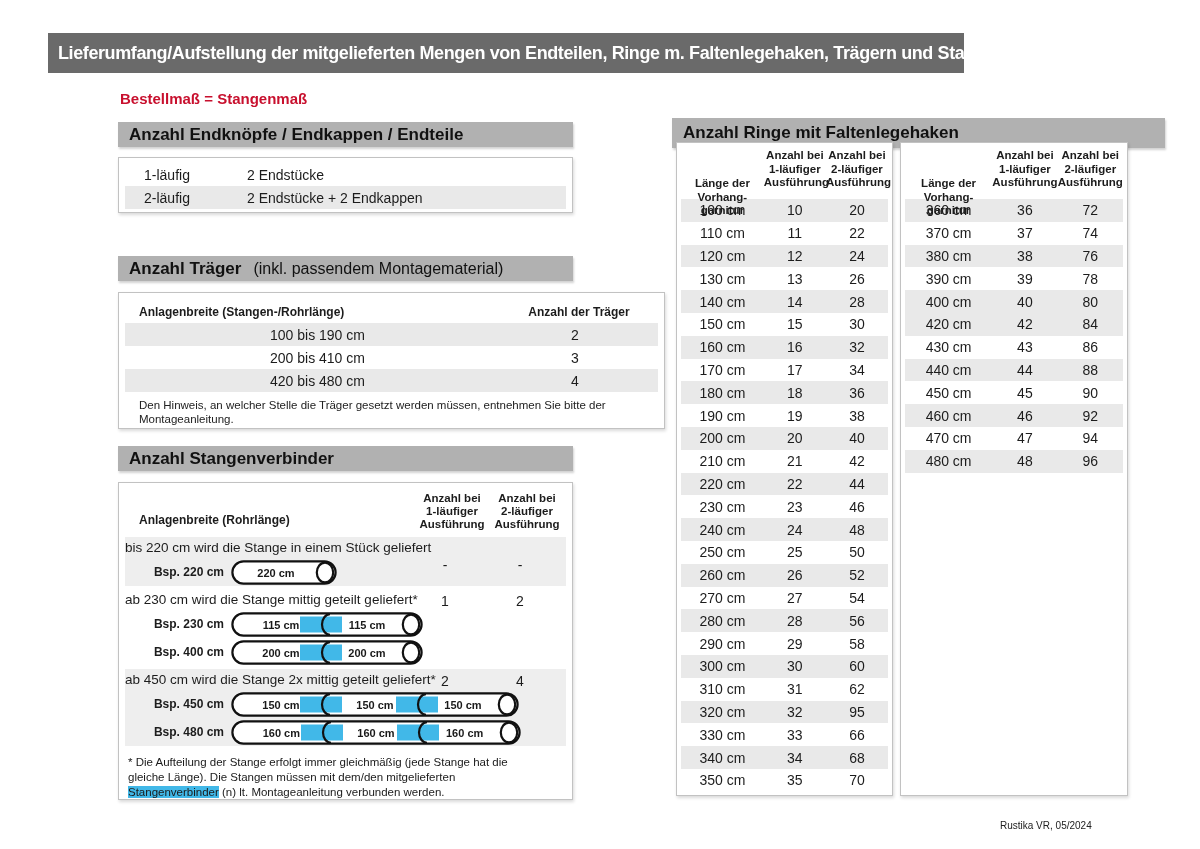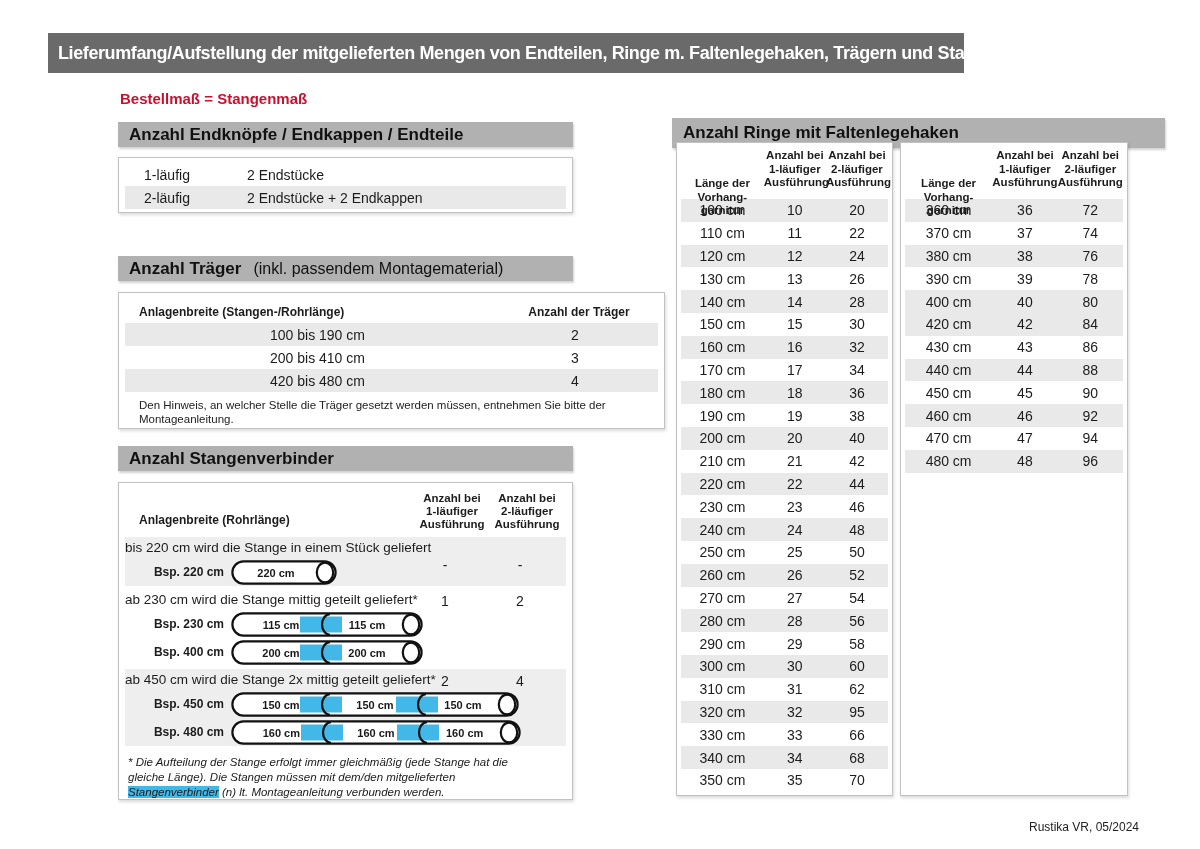--- a/index.html
+++ b/index.html
@@ -66,38 +66,38 @@
   .col-head.k2 { left:368px; }
   .verb-block { position:relative; margin:0 6px 3px 6px; padding-top:3px; }
   .verb-block.shaded { background:#eeeeee; }
   .verb-block .blk-text { font-size:13.5px; height:18px; }
   .verb-block .cnt { position:absolute; width:66px; text-align:center; font-size:14px; top:4px; }
   .verb-block .cnt.c1 { left:287px; }
   .verb-block .cnt.c2 { left:362px; }
   .verb-block.single .cnt { top:20px; }
   .rod-row { display:flex; align-items:center; height:28px; }
   .rod-row .rod-label { width:106px; text-align:right; padding-right:7px; font-size:12px; font-weight:bold; white-space:nowrap; }
-  .footnote { font-size:11.5px; line-height:15px; padding:6px 28px 0 9px; color:#1a1a1a;font-style:italic; }
+  .footnote { font-size:11.5px; line-height:15px; padding:6px 28px 0 9px; color:#1a1a1a; }
   .footnote .hl { background:#41b8e8; }
   
   #ringe-bar { left:672px; top:118px; width:493px; height:30px;align-items:center; }
   .ringe-box { top:142px; height:654px; padding-top:6px; }
   #ringe-left  { left:676px; width:217px; }
   #ringe-right { left:900px; width:228px; }
   .ringe-head { display:flex; height:50px; margin:0 4px; }
   .ringe-head div {
     text-align:center; font-size:11.5px; font-weight:bold; line-height:13.5px; white-space:pre-line;
   }
   .ringe-head .w1 { width:40%;margin-top:28px; } .ringe-head .w2 { width:30%; } .ringe-head .w3 { width:30%; }
   .ringe-row { display:flex; align-items:center; height:22.8px; margin:0 4px; font-size:14px; }
   .ringe-row.shaded { background:#e9e9e9; }
   .ringe-row div { text-align:center; }
   .ringe-row .w1 { width:40%; } .ringe-row .w2 { width:30%; } .ringe-row .w3 { width:30%; }
   
-  .doc-footer { position:absolute; left:1000px; top:820px; width:168px; text-align:center; font-size:12px; color:#222; }
+  .doc-footer { position:absolute; left:1000px; top:820px; width:168px; text-align:left; font-size:10px; color:#222; }
 </style>
 </head>
 <body>
 
 <div class="topbar">
   <span>Lieferumfang/Aufstellung der mitgelieferten Mengen von Endteilen, Ringe m. Faltenlegehaken, Trägern und Stangenverbindern:</span>
 </div>
 
 <div class="red-note">Bestellmaß = Stangenmaß</div>
 

